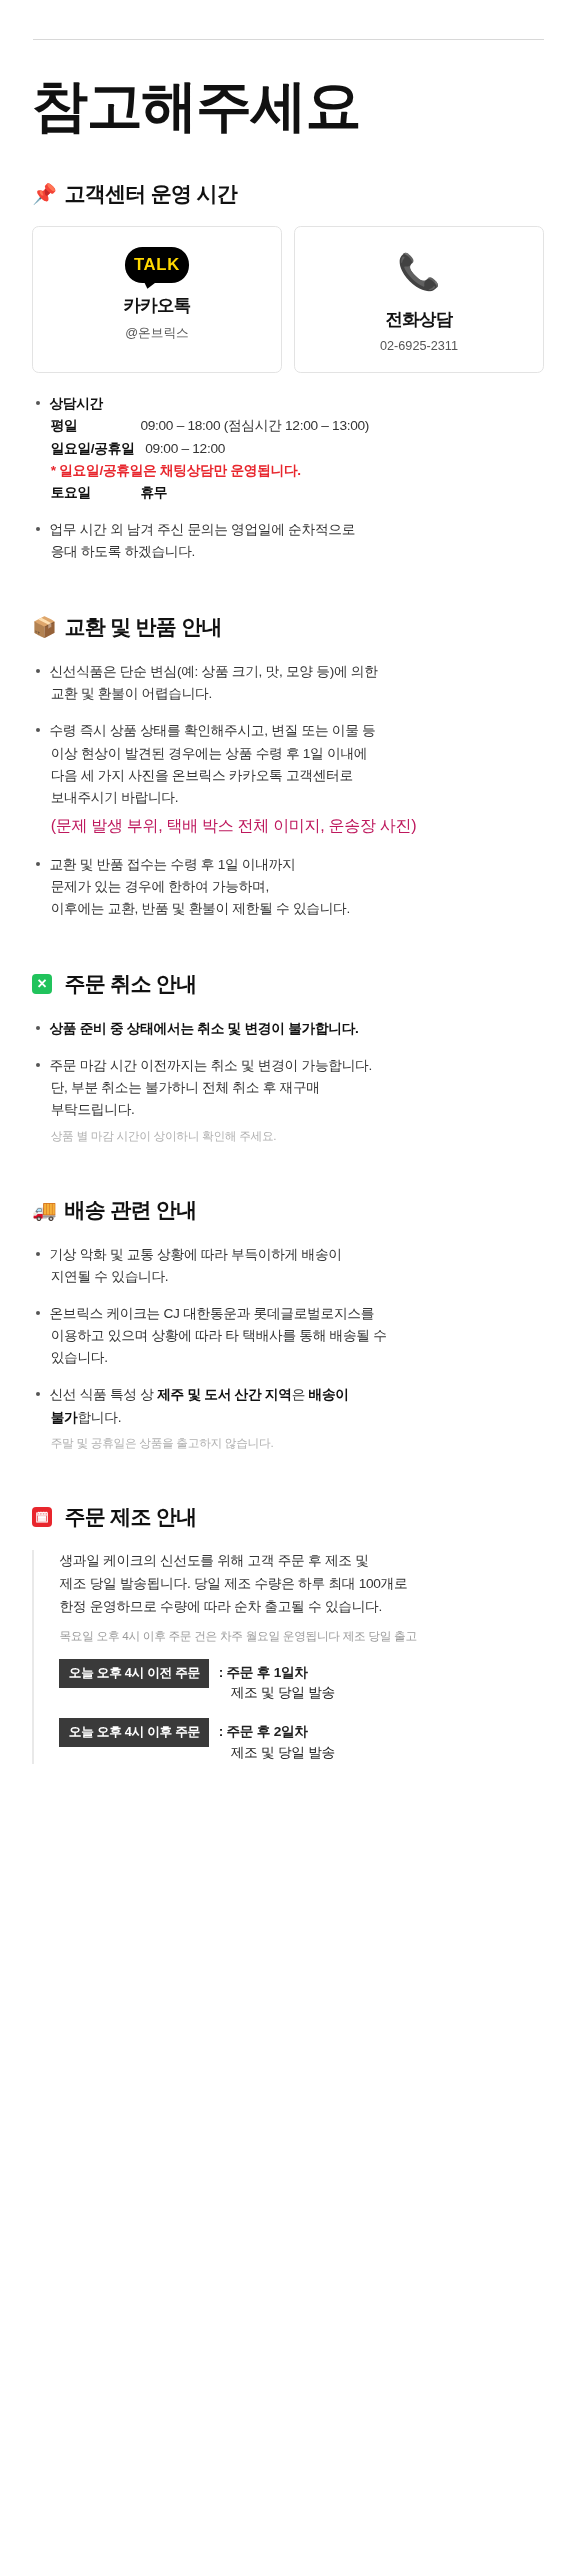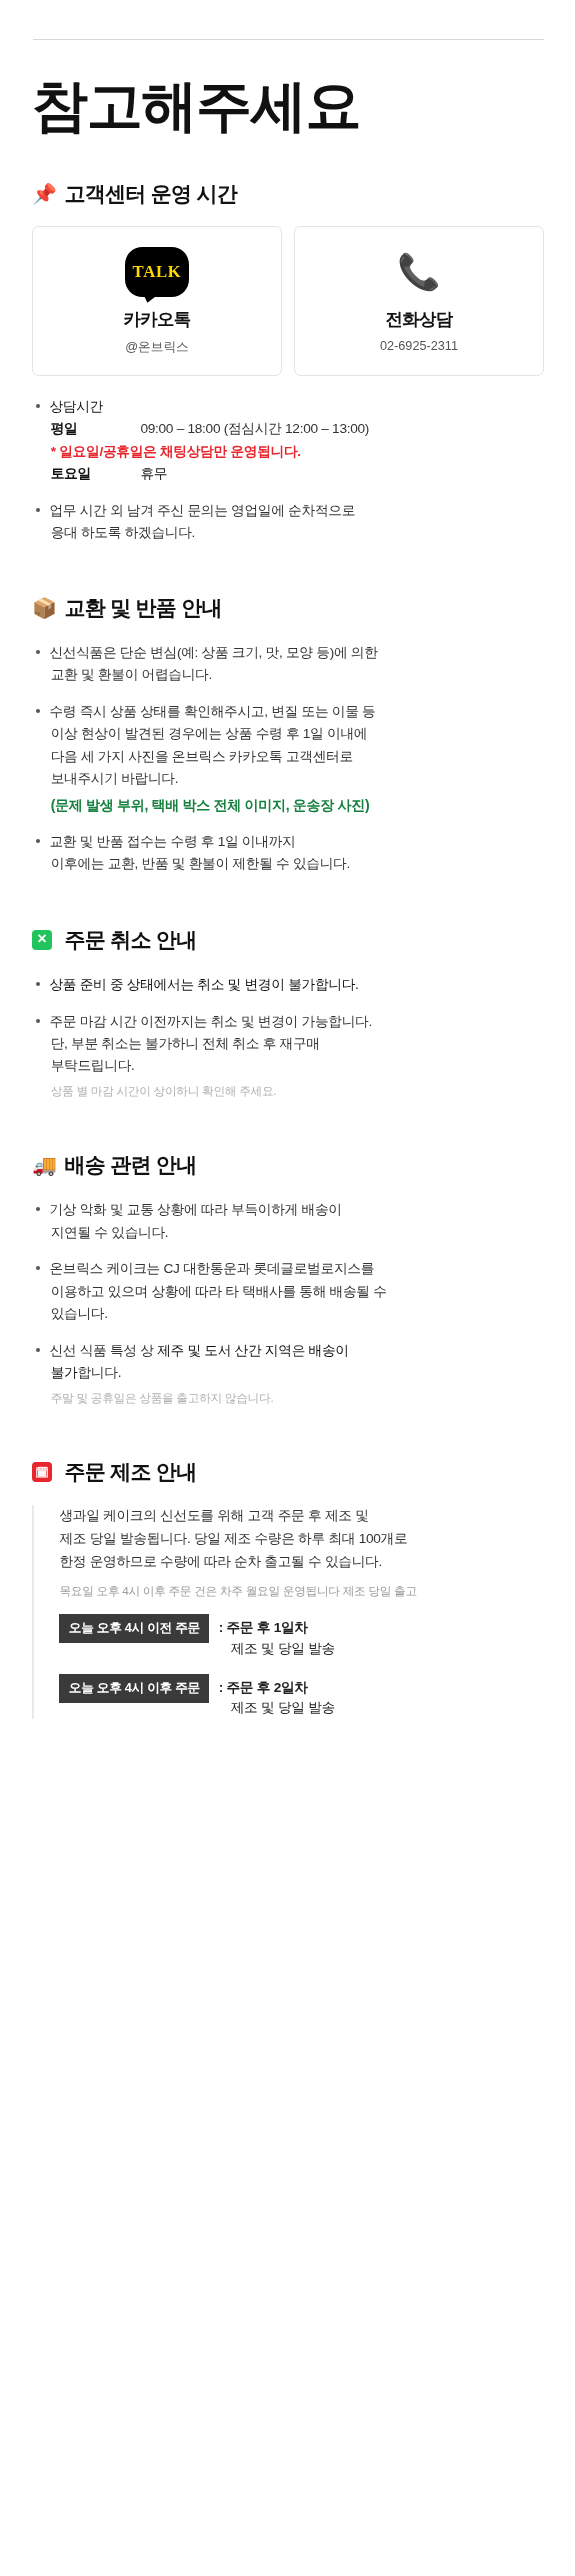--- a/index.html
+++ b/index.html
@@ -64,29 +64,28 @@
   .card {
     flex: 1;
     border: 0.7px solid #e3e3e3;
     border-radius: 6.7px;
     background:#fff;
     padding: 20px 6.7px 19px 6.7px;
     text-align: center;
   }
   .talk-badge {
     width: 64px;
-    height: 50px;
+    height: 36px;
     margin: 0 auto 10.7px auto;
     background: #000;
     border-radius: 17.4px 17.4px 17.4px 17.4px;
     position: relative;
     display: flex;
     align-items: center;
     justify-content: center;
-    font-family: Liberation Serif, serif;
   }
   .talk-badge:after {
     content:"";
     position:absolute;
     bottom: -6.7px;
     left: 17.4px;
     width: 0; height: 0;
     border-left: 6.7px solid transparent;
     border-right: 9.4px solid transparent;
     border-top: 9.4px solid #000;
@@ -134,32 +133,32 @@
   .bullet:before {
     content:"";
     position:absolute;
     left: 4px;
     top: 8px;
     width: 4px; height: 4px;
     border-radius: 50%;
     background:#555;
   }
   .ind { display:block; margin-left: 1.3px; }
-  .b { font-weight: 400; color:#111; }
+  .b { font-weight: 700; color:#111; }
   .red { color:#e8262d; font-weight:700; }
   .gray-note {
     color:#b0b0b0;
     font-size: 11.7px;
     margin-top: 5.4px;
     letter-spacing:-0.3px;
   }
   .sub-red {
-    color:#15803d;
-    font-weight:700;
-    font-size: 14px;
+    color:#be185d;
+    font-weight:400;
+    font-size: 16px;
     margin-top: 4px;
     display:block;
   }
   .two-col-line { display:flex; gap: 10.7px; }
   .two-col-line .k { font-weight:700; color:#111; min-width: 79px; }
 
   
   .ico-sq {
     width: 20px; height: 20px;
     border-radius: 4px;
@@ -244,20 +243,24 @@
     </div>
   </div>
 
   <div class="block">
     <div class="bullet">
       <span class="b">상담시간</span>
       <span class="ind two-col-line">
         <span class="k">평일</span>
         <span>09:00 – 18:00 (점심시간 12:00 – 13:00)</span>
       </span>
+      <span class="ind two-col-line">
+        <span class="k">일요일/공휴일</span>
+        <span>09:00 – 12:00</span>
+      </span>
       <span class="ind red">* 일요일/공휴일은 채팅상담만 운영됩니다.</span>
       <span class="ind two-col-line">
         <span class="k">토요일</span>
         <span class="b">휴무</span>
       </span>
     </div>
     <div class="bullet">
       <span>업무 시간 외 남겨 주신 문의는 영업일에 순차적으로</span>
       <span class="ind">응대 하도록 하겠습니다.</span>
     </div>
@@ -274,20 +277,21 @@
     </div>
     <div class="bullet">
       <span>수령 즉시 상품 상태를 확인해주시고, 변질 또는 이물 등</span>
       <span class="ind">이상 현상이 발견된 경우에는 상품 수령 후 1일 이내에</span>
       <span class="ind">다음 세 가지 사진을 온브릭스 카카오톡 고객센터로</span>
       <span class="ind">보내주시기 바랍니다.</span>
       <span class="ind sub-red">(문제 발생 부위, 택배 박스 전체 이미지, 운송장 사진)</span>
     </div>
     <div class="bullet">
       <span>교환 및 반품 접수는 수령 후 1일 이내까지</span>
+      <span class="ind">문제가 있는 경우에 한하여 가능하며,</span>
       <span class="ind">이후에는 교환, 반품 및 환불이 제한될 수 있습니다.</span>
     </div>
   </div>
 
   <div class="sec-head sec-gap">
     <span class="emoji">
       <span class="ico-sq ico-green">✕</span>
     </span>
     <span class="title">주문 취소 안내</span>
   </div>

